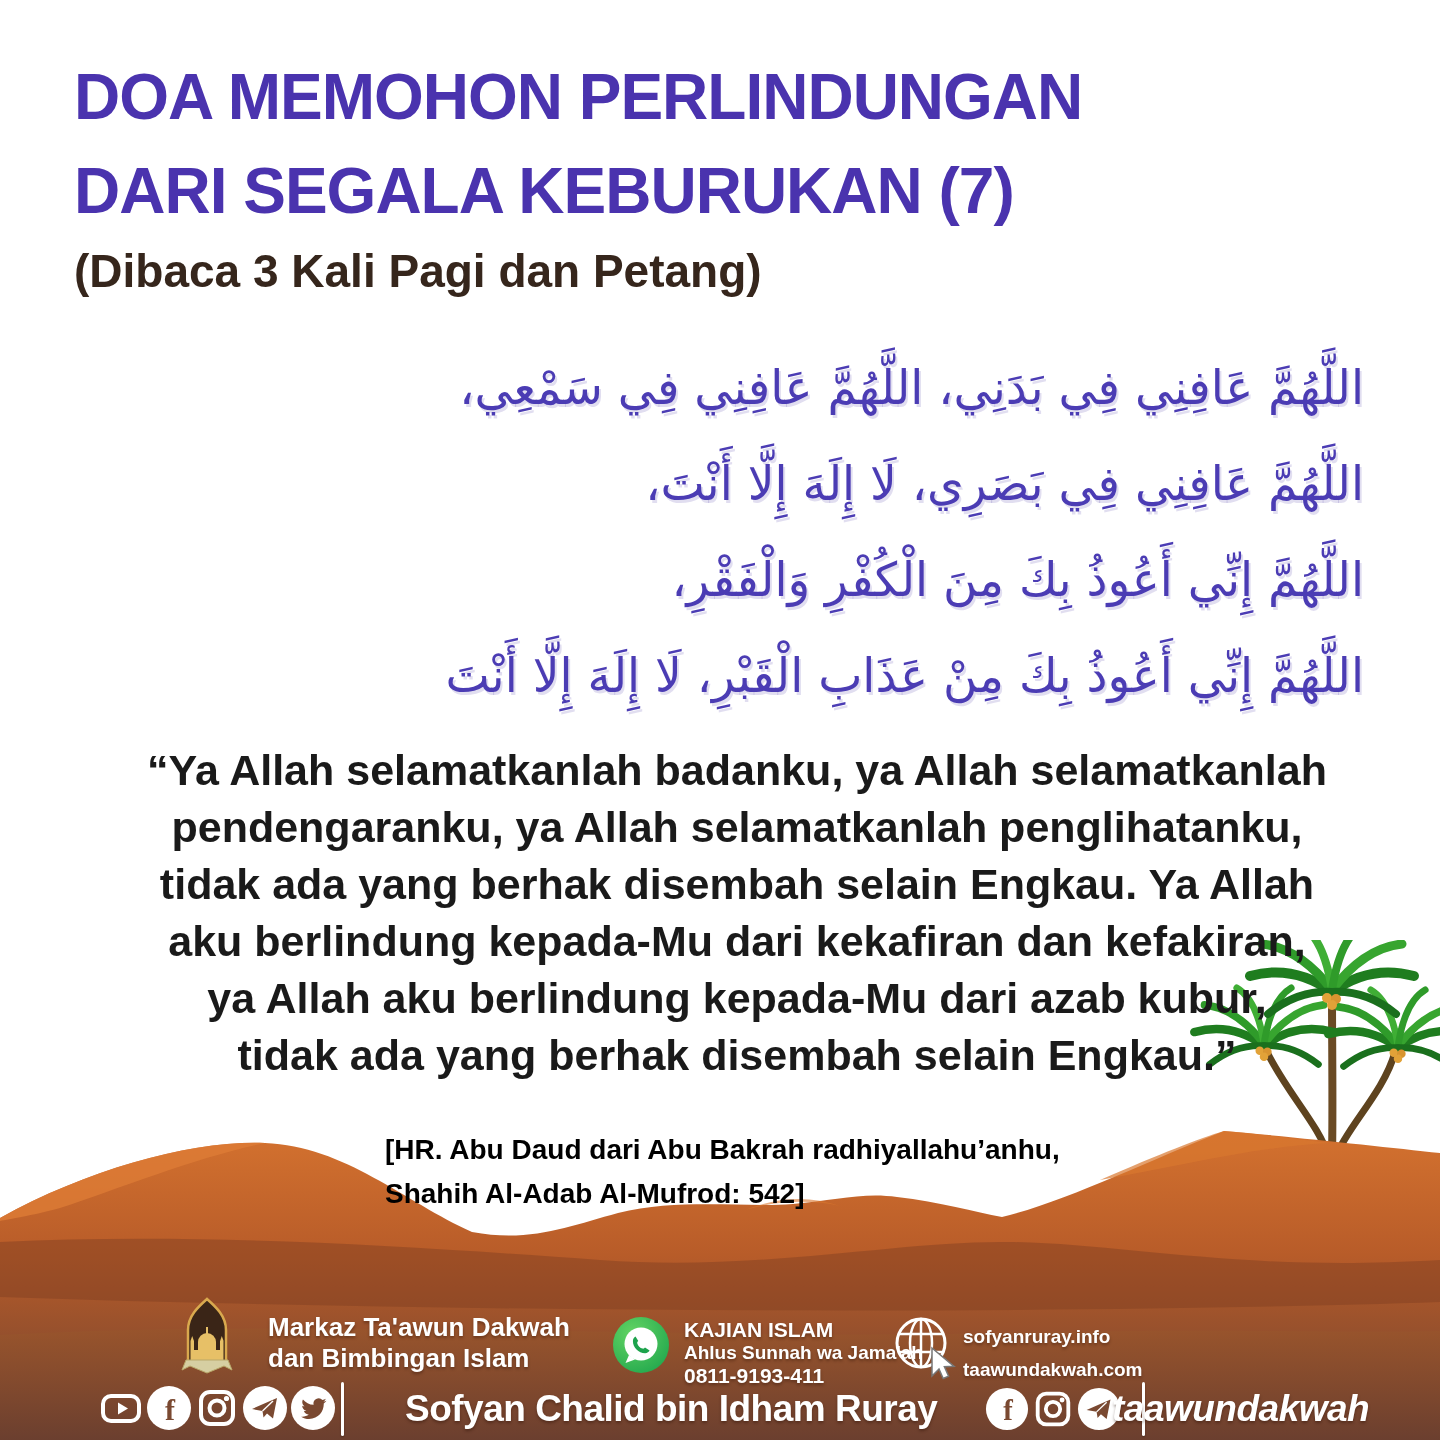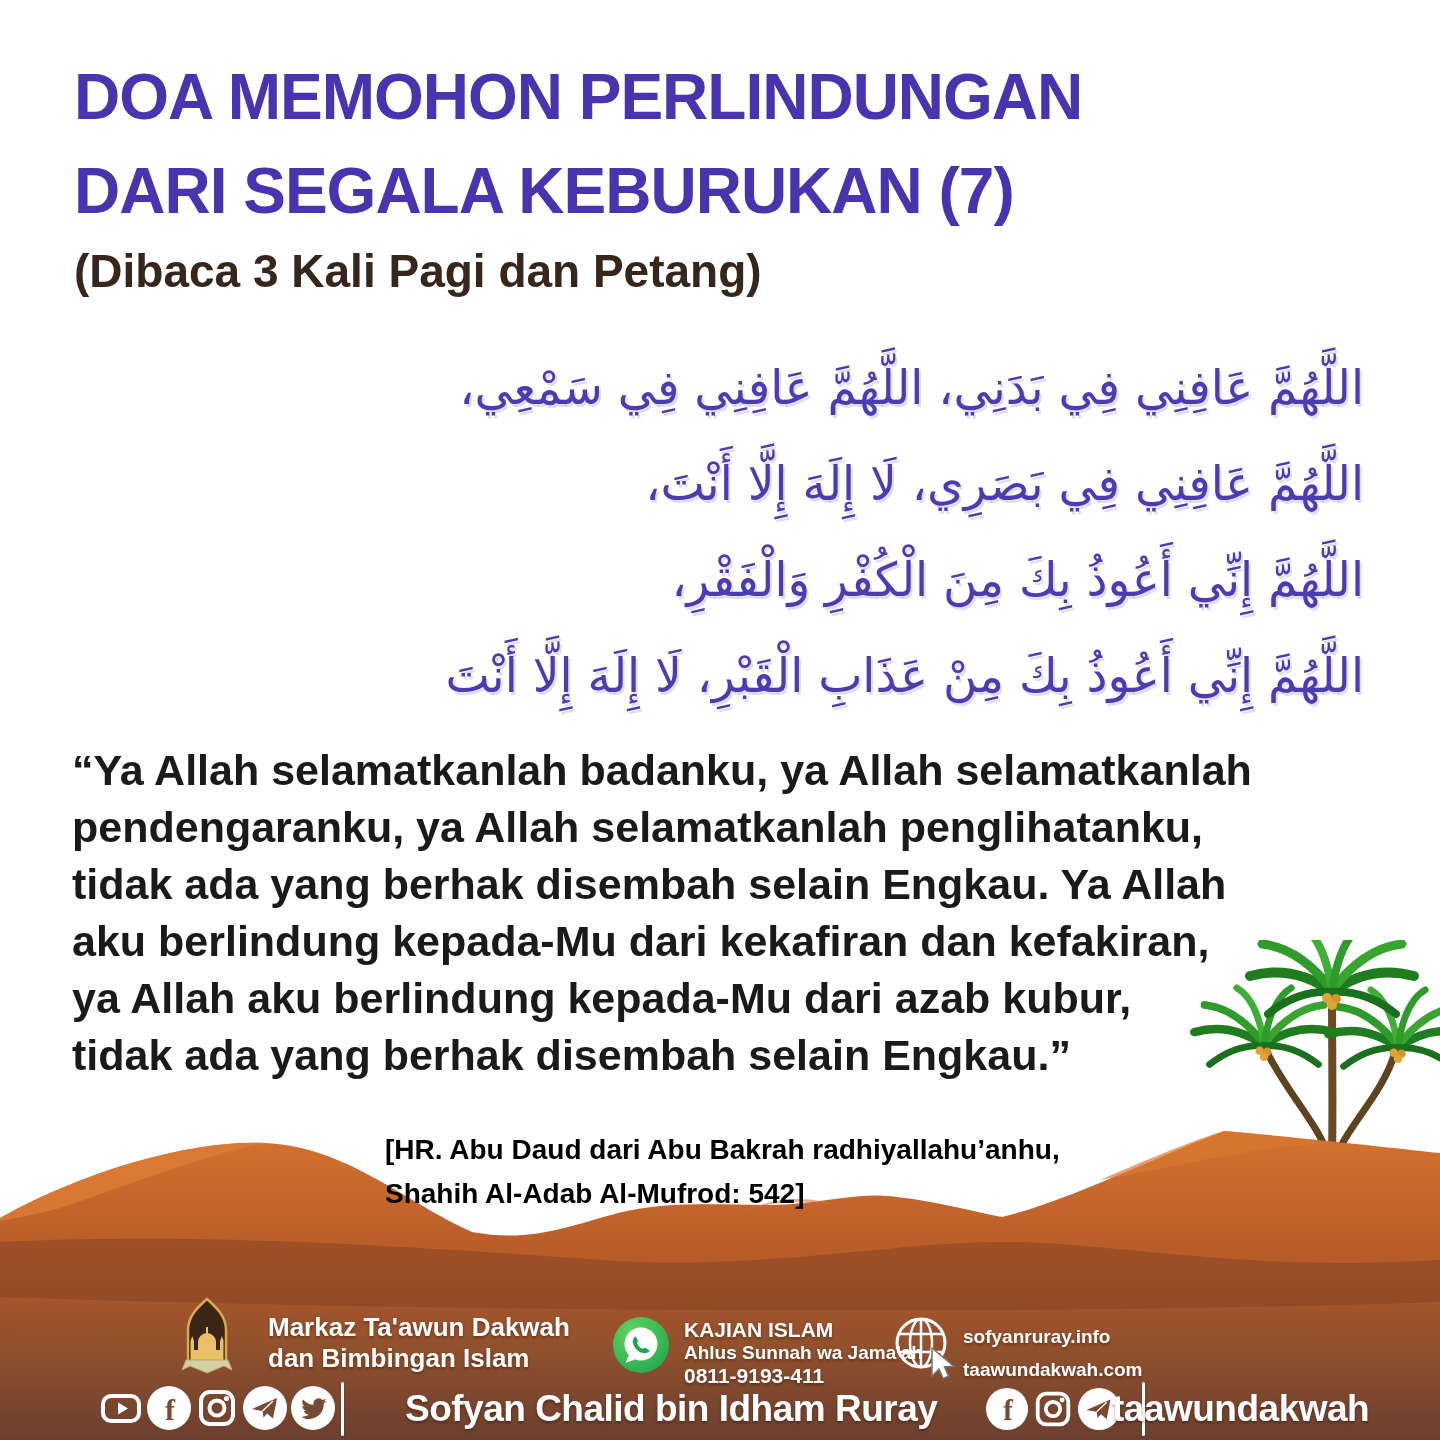--- a/index.html
+++ b/index.html
@@ -9,21 +9,21 @@
 
   .title{left:74px;top:50px;font-size:64px;line-height:94px;font-weight:bold;
          letter-spacing:-1px;color:#4a33ae;}
   .subtitle{left:74px;top:244px;font-size:46px;font-weight:bold;color:#36261c;}
 
   .arabic{right:76px;left:90px;top:340px;text-align:right;direction:rtl;
           font-family:"DejaVu Sans",sans-serif;font-size:47px;line-height:96px;
           color:#4b3cb4;text-shadow:2px 3px 0 rgba(70,50,160,0.16);}
 
   .translation{left:72px;top:742px;width:1330px;font-size:43px;line-height:57px;
-               font-weight:bold;color:#1a1a1a;}
+               font-weight:bold;color:#1a1a1a;text-align:center;}
 
   .citation{left:385px;top:1128px;font-size:28px;line-height:44px;font-weight:bold;
             color:#000000;}
 
   .desert{left:0;top:940px;width:1440px;height:500px;pointer-events:none;}
 
   .footer-row{left:0;top:1292px;width:1440px;height:100px;color:#ffffff;}
   .org-text{left:268px;top:20px;font-size:26px;line-height:31px;font-weight:bold;
             text-shadow:0 2px 3px rgba(40,15,5,0.4);}
   .wa-block{left:684px;top:26px;text-shadow:0 2px 3px rgba(40,15,5,0.4);}
@@ -33,21 +33,21 @@
   .web-text{left:963px;top:28px;font-size:19px;line-height:33px;font-weight:bold;
             text-shadow:0 2px 3px rgba(40,15,5,0.4);}
 
   .bottom-bar{left:0;top:1380px;width:1440px;height:60px;color:#ffffff;}
   .icon-row{display:flex;gap:2px;align-items:center;}
   .bicon{width:46px;height:46px;flex:0 0 auto;}
   .vdiv{width:3px;height:54px;background:#fff;border-radius:2px;box-shadow:0 1px 2px rgba(0,0,0,.3);}
   .author{left:360px;top:8px;font-size:37px;font-weight:bold;letter-spacing:-0.5px;
           text-shadow:0 2px 3px rgba(40,15,5,0.4);margin-left:45px;}
   .handle{left:1112px;top:8px;font-size:37px;font-weight:bold;letter-spacing:-0.5px;
-          text-shadow:0 2px 3px rgba(40,15,5,0.4);}
+          text-shadow:0 2px 3px rgba(40,15,5,0.4);font-style:italic;}
 </style>
 </head>
 <body>
 
 <div class="poster">
 
   <svg class="abs desert" viewBox="0 0 1440 500" xmlns="http://www.w3.org/2000/svg">
     <defs>
       <linearGradient id="sandGrad" x1="0" y1="190" x2="0" y2="500" gradientUnits="userSpaceOnUse">
         <stop offset="0" stop-color="#d4722f"></stop>

